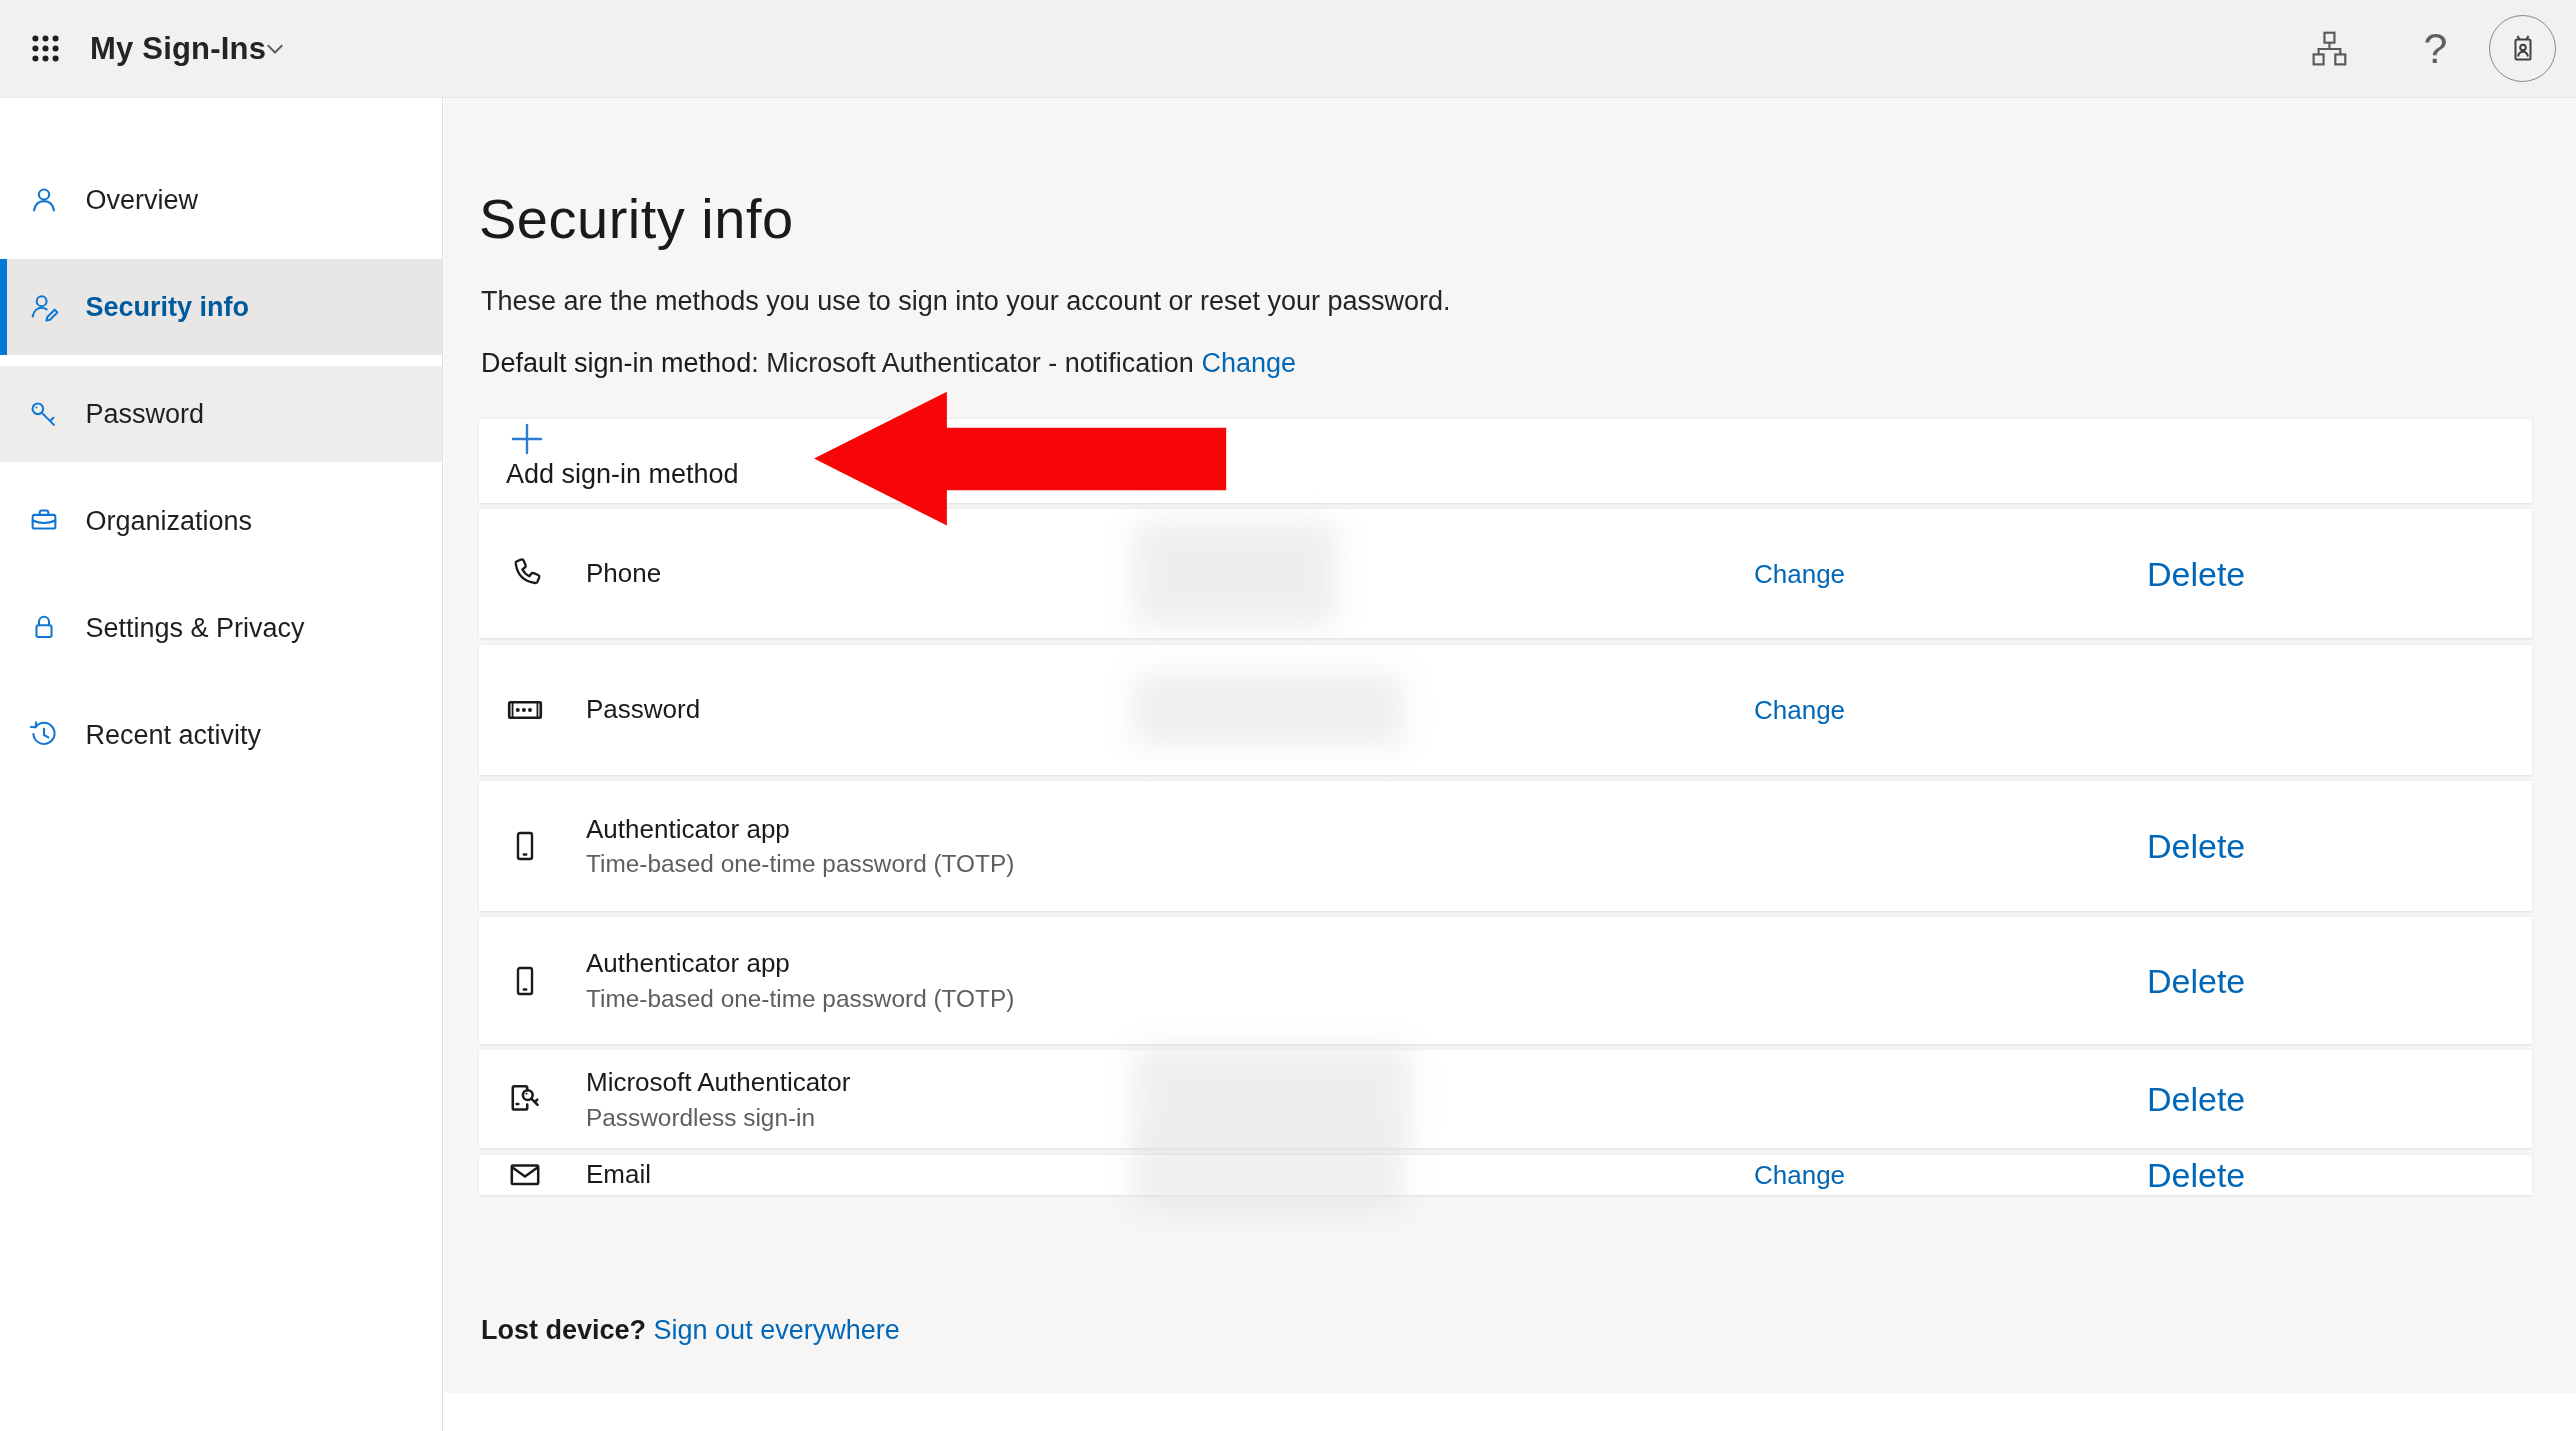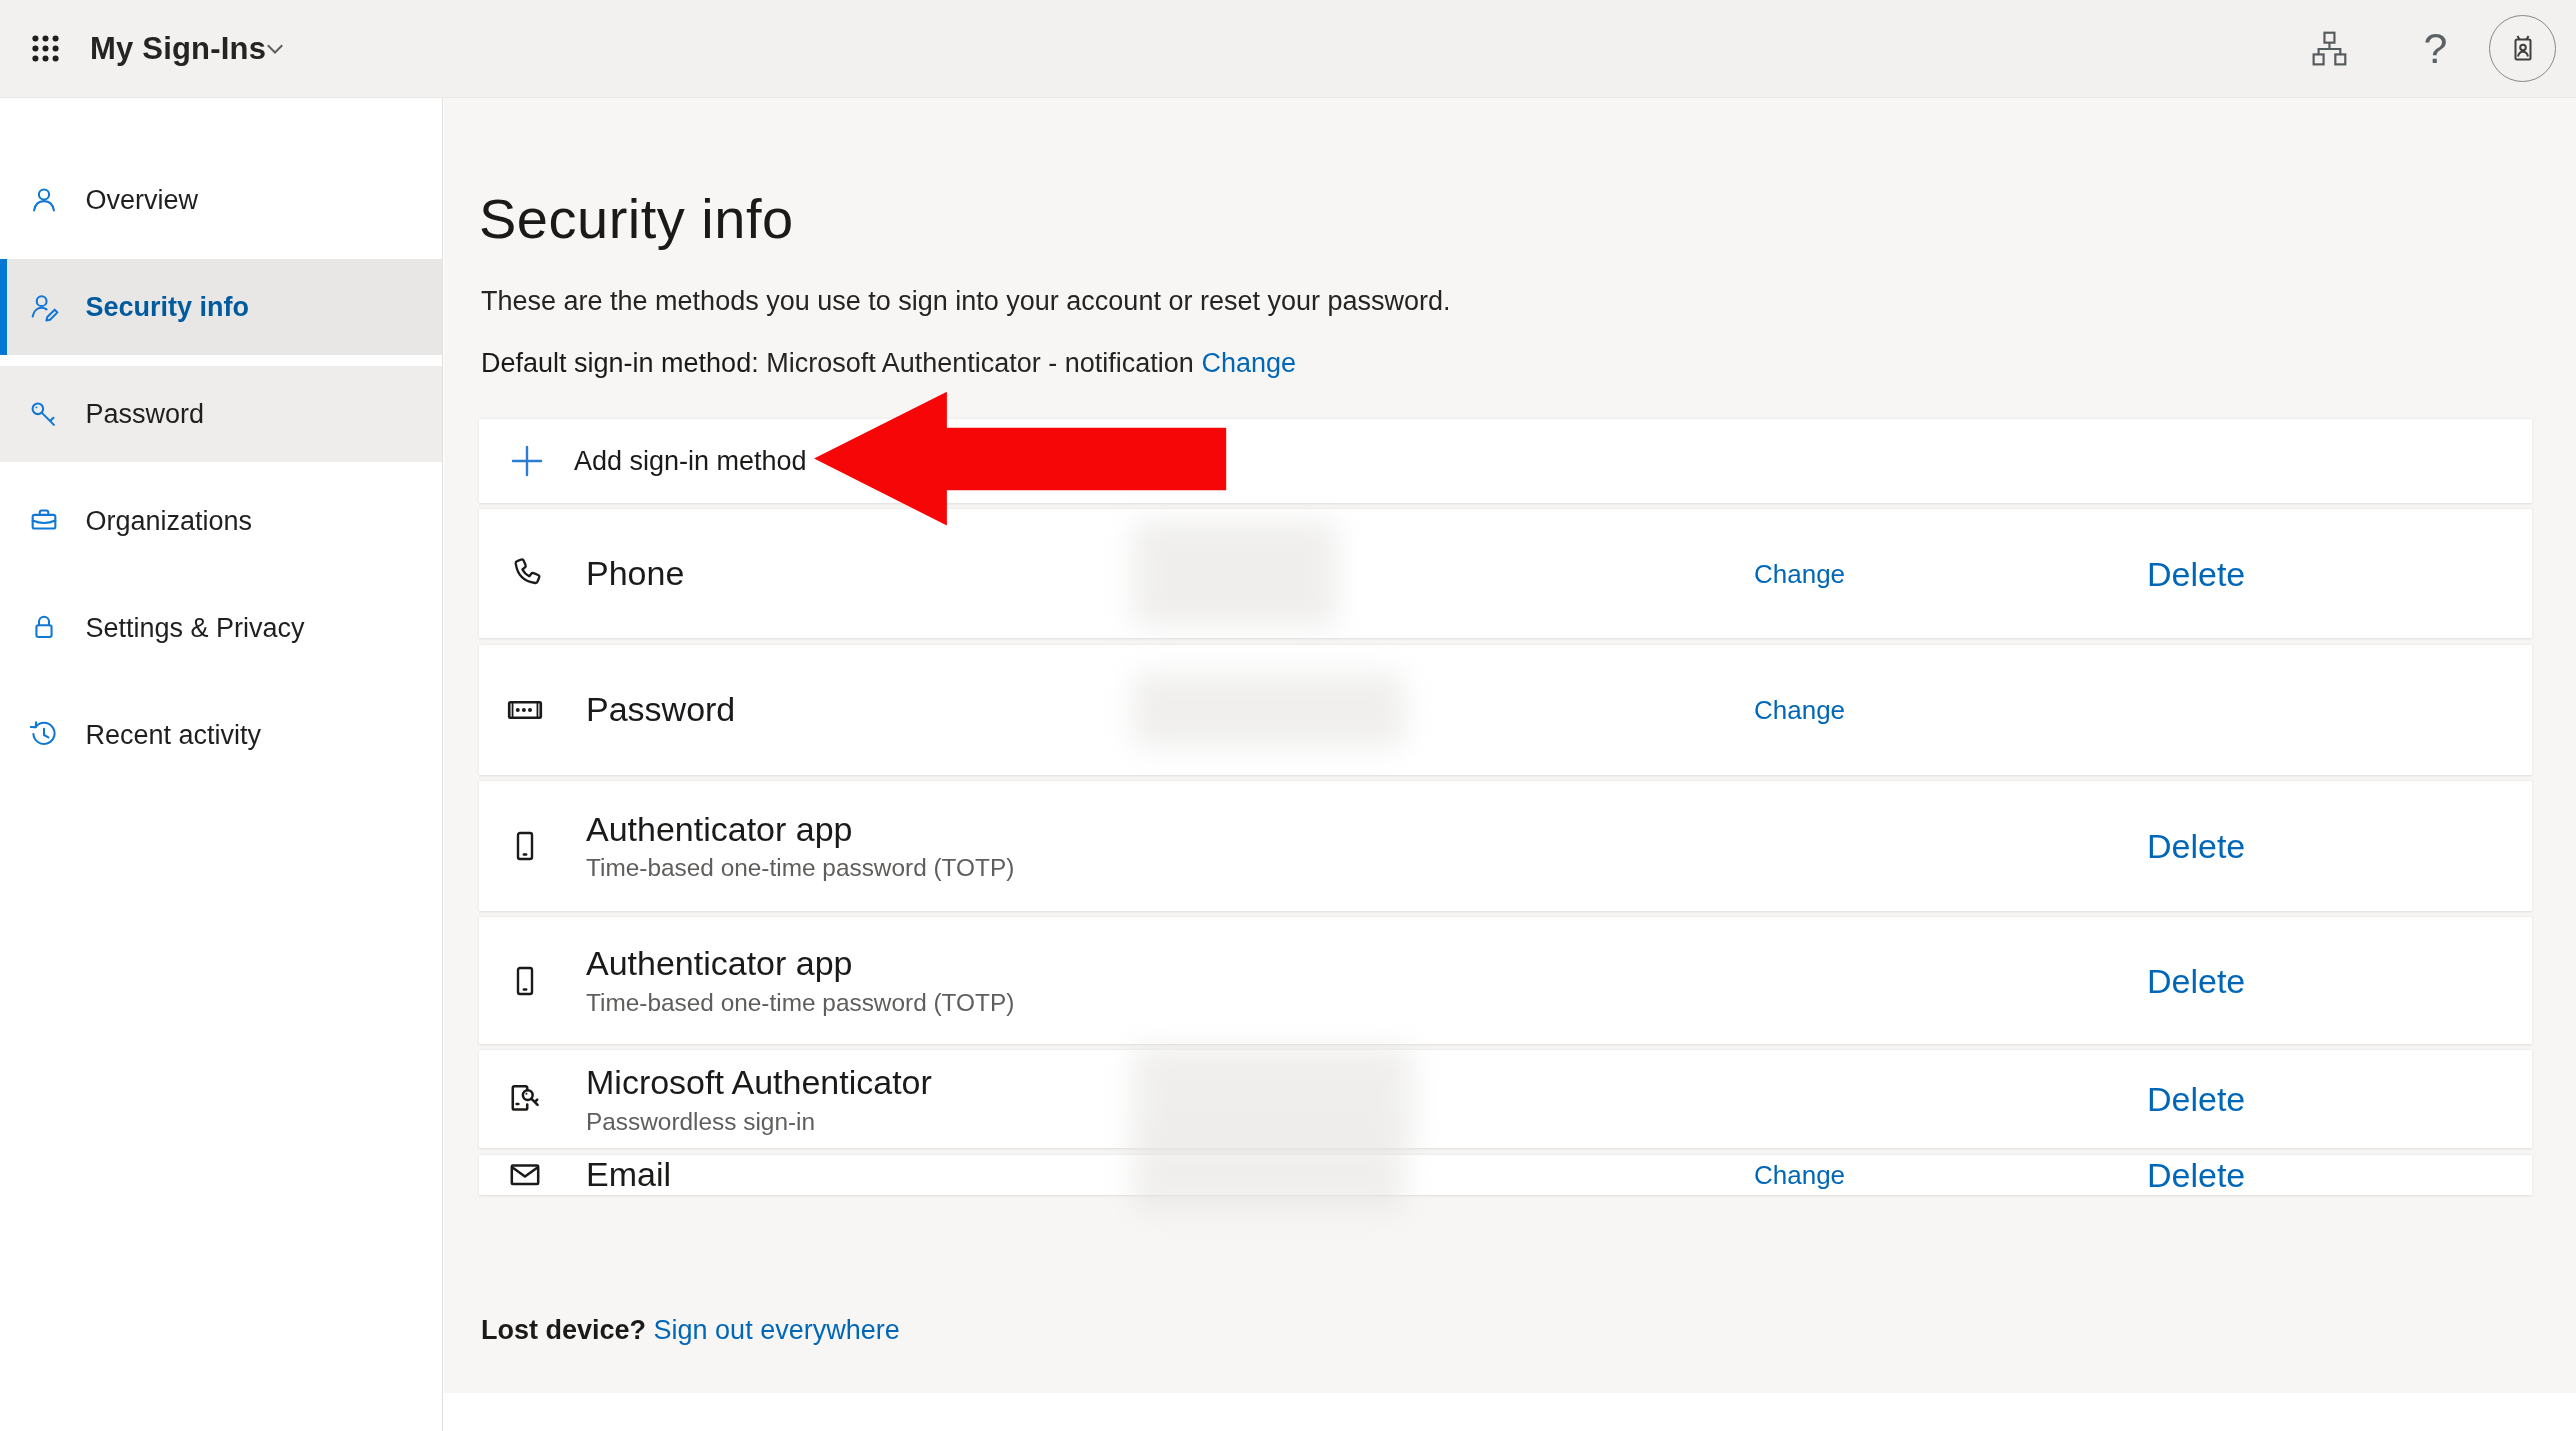--- a/index.html
+++ b/index.html
@@ -52,34 +52,34 @@
   .page-desc{position:absolute;left:37px;top:161px;font-size:27px;color:#252423;}
   .default-line{position:absolute;left:37px;top:250px;font-size:27px;color:#252423;}
   .default-line .b{font-weight:400;color:#1b1a19;}
   a.link{color:#0067b8;text-decoration:none;cursor:pointer;}
   
   .methods-table{position:absolute;left:35px;top:321px;width:2053px;}
   .trow{
     position:relative;background:#ffffff;margin-bottom:6.3px;
     box-shadow:0 0.9px 2.7px rgba(0,0,0,.10);border-radius:0.9px;
   }
-  .add-row{height:84px;display:flex;align-items:center;cursor:pointer;}
+  .add-row{height:84px;display:flex;cursor:pointer;flex-direction:column;}
   .add-row .row-icon{margin-left:28px;}
   .add-row .add-label{margin-left:27px;font-size:27px;color:#1b1a19;}
   .method-row{display:flex;align-items:center;}
   .method-row:nth-of-type(1){height:103px;}
   .method-row:nth-of-type(2){height:129px;}
   .method-row:nth-of-type(3){height:130px;}
   .method-row:nth-of-type(4){height:130px;}
   .method-row:nth-of-type(5){height:127px;}
   .method-row:nth-of-type(6){height:98px;}
   .row-icon{width:40px;height:40px;display:flex;align-items:center;justify-content:center;color:#1b1a19;flex:0 0 40px;}
   .method-row .row-icon{margin-left:26px;}
   .row-text{margin-left:41px;display:flex;flex-direction:column;gap:5.4px;}
-  .row-label{font-size:34px;color:#1b1a19;}
+  .row-label{font-size:26px;color:#1b1a19;}
   .row-sub{font-size:24.4px;color:#605e5c;}
   .cell-change{position:absolute;left:1275px;top:50%;transform:translateY(-50%);font-size:26px;}
   .cell-delete{position:absolute;left:1624px;top:50%;transform:translateY(-50%);font-size:34px;margin-left:44px;}
   .blur-chip{
     position:absolute;left:654px;top:50%;transform:translateY(-50%);
     width:271px;height:72px;background:#e3e1df;border-radius:9px;
     filter:blur(14.5px);opacity:.55;
   }
   .method-row:nth-of-type(2) .blur-chip{width:204px;height:105px;}
   .method-row:nth-of-type(5) .blur-chip{left:694px;width:127px;height:83px;}

